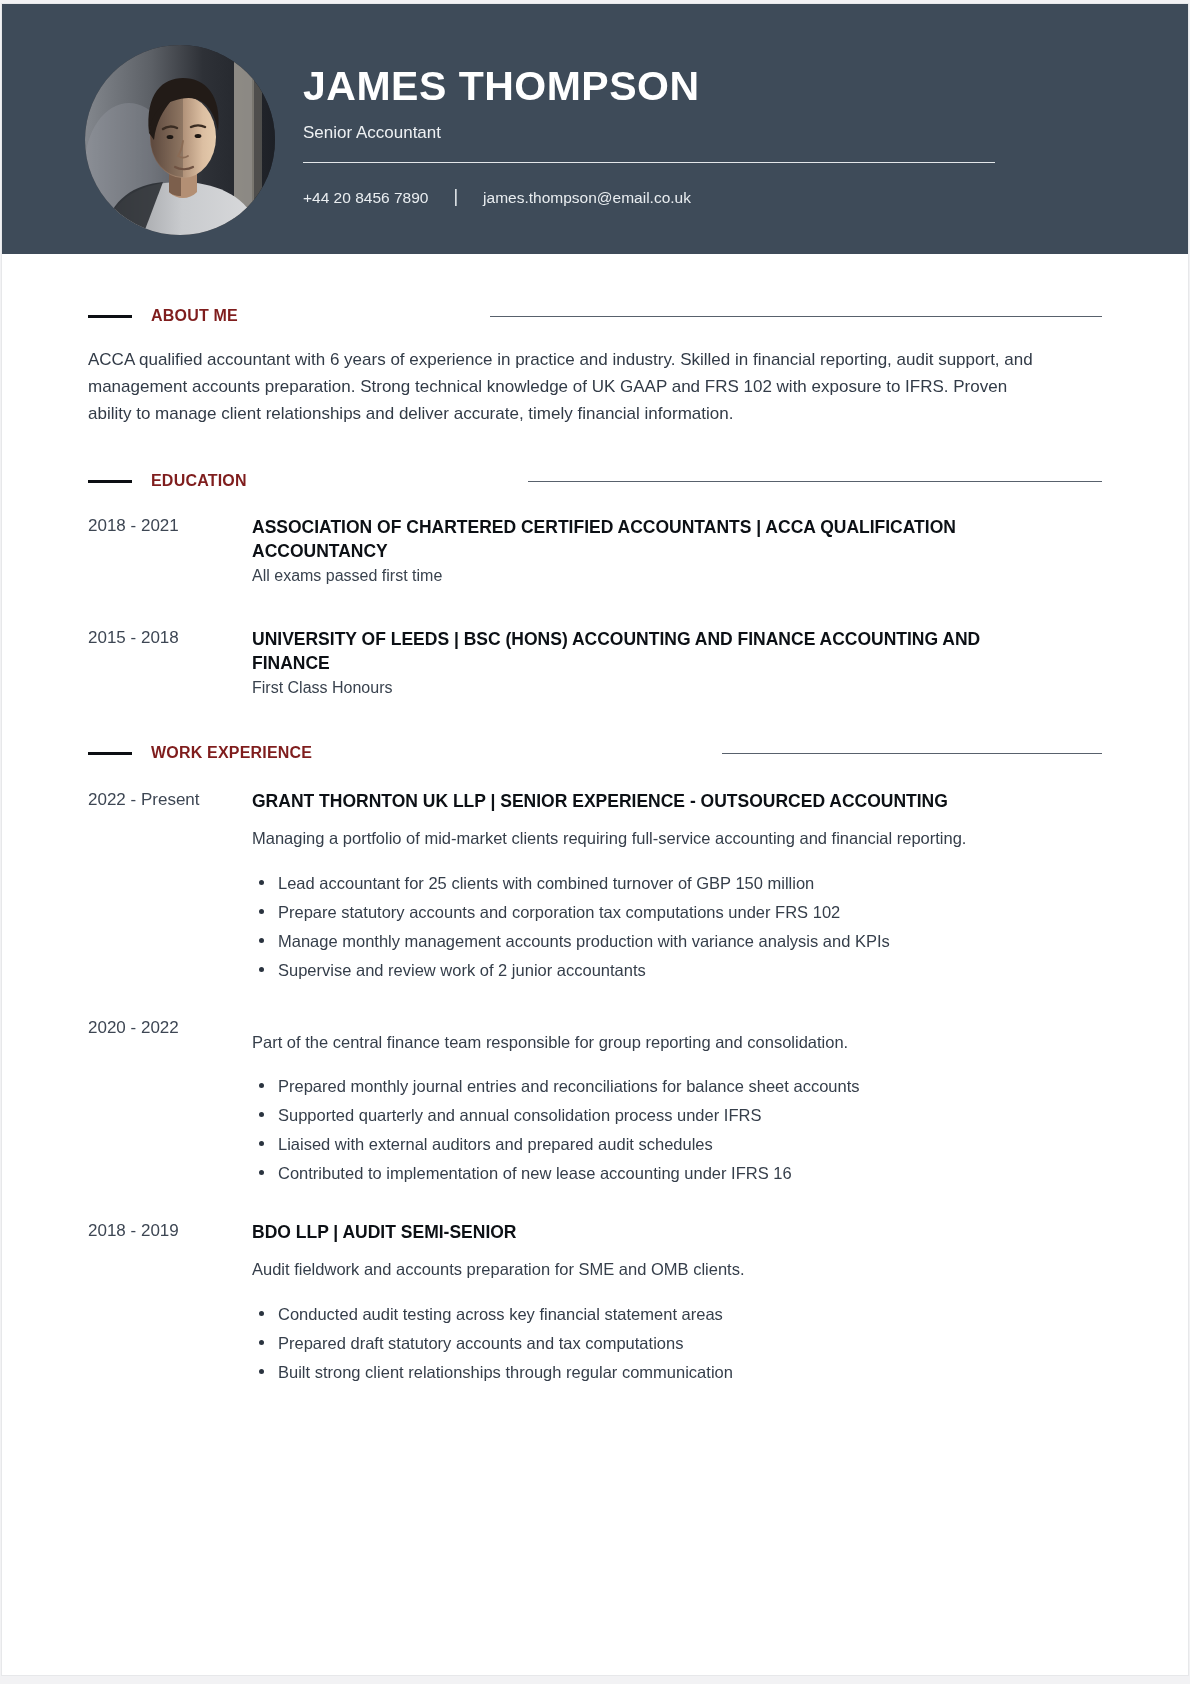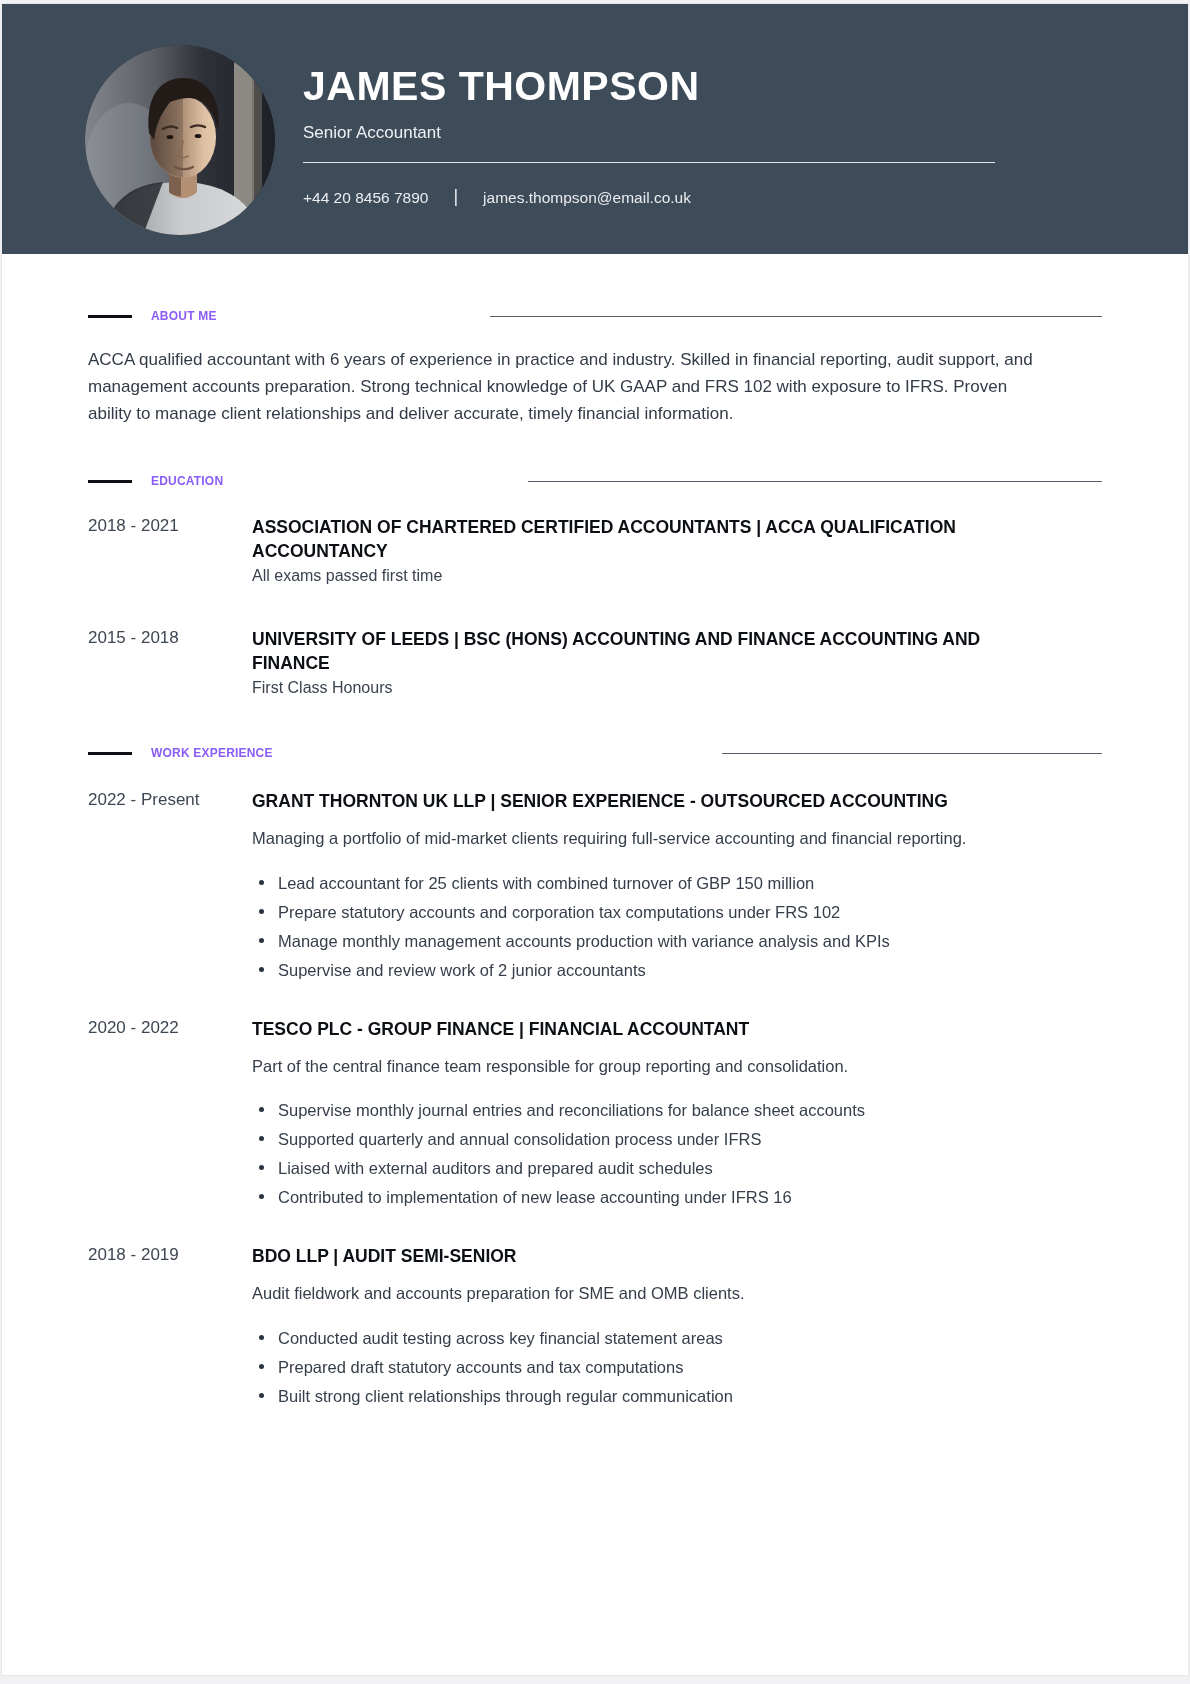--- a/index.html
+++ b/index.html
@@ -51,23 +51,23 @@
     color: #e9edf0;
     display: flex; align-items: center; gap: 25px;
   }
   .contact .sep { font-size: 18px; font-weight: 400; position: relative; top: -1px; }
   
   .bodyc { padding: 0 86px; }
   .sec-head { display: flex; align-items: center; position: relative; height: 24px; }
   .dash { width: 44px; height: 3px; background: #0c0f13; }
   .sec-label {
     margin-left: 19px;
-    font-size: 12px;
+    font-size: 16px;
     font-weight: 700;
-    color: #8b5cf6;
+    color: #7f1d1d;
     letter-spacing: 0.2px;
   }
   .rule { position: absolute; right: 0; top: 12px; height: 1px; background: #58616c; }
   .rule-about { width: 612px; }
   .rule-edu   { width: 574px; }
   .rule-work  { width: 380px; }
   .sec-about { margin-top: 50px; }
   .sec-edu   { margin-top: 42px; }
   .sec-work  { margin-top: 44px; }
   .about-text {
@@ -227,24 +227,23 @@
               <li>Prepare statutory accounts and corporation tax computations under FRS 102</li>
               <li>Manage monthly management accounts production with variance analysis and KPIs</li>
               <li>Supervise and review work of 2 junior accountants</li>
             </ul>
           </div>
         </div>
 
         <div class="entry xlater">
           <div class="dates">2020 - 2022</div>
           <div>
-            <div class="entry-title">TESCO PLC - GROUP FINANCE | FINANCIAL ACCOUNTANT</div>
             <p class="summary">Part of the central finance team responsible for group reporting and consolidation.</p>
             <ul class="bullets">
-              <li>Supervise monthly journal entries and reconciliations for balance sheet accounts</li>
+              <li>Prepared monthly journal entries and reconciliations for balance sheet accounts</li>
               <li>Supported quarterly and annual consolidation process under IFRS</li>
               <li>Liaised with external auditors and prepared audit schedules</li>
               <li>Contributed to implementation of new lease accounting under IFRS 16</li>
             </ul>
           </div>
         </div>
 
         <div class="entry xlater">
           <div class="dates">2018 - 2019</div>
           <div>

